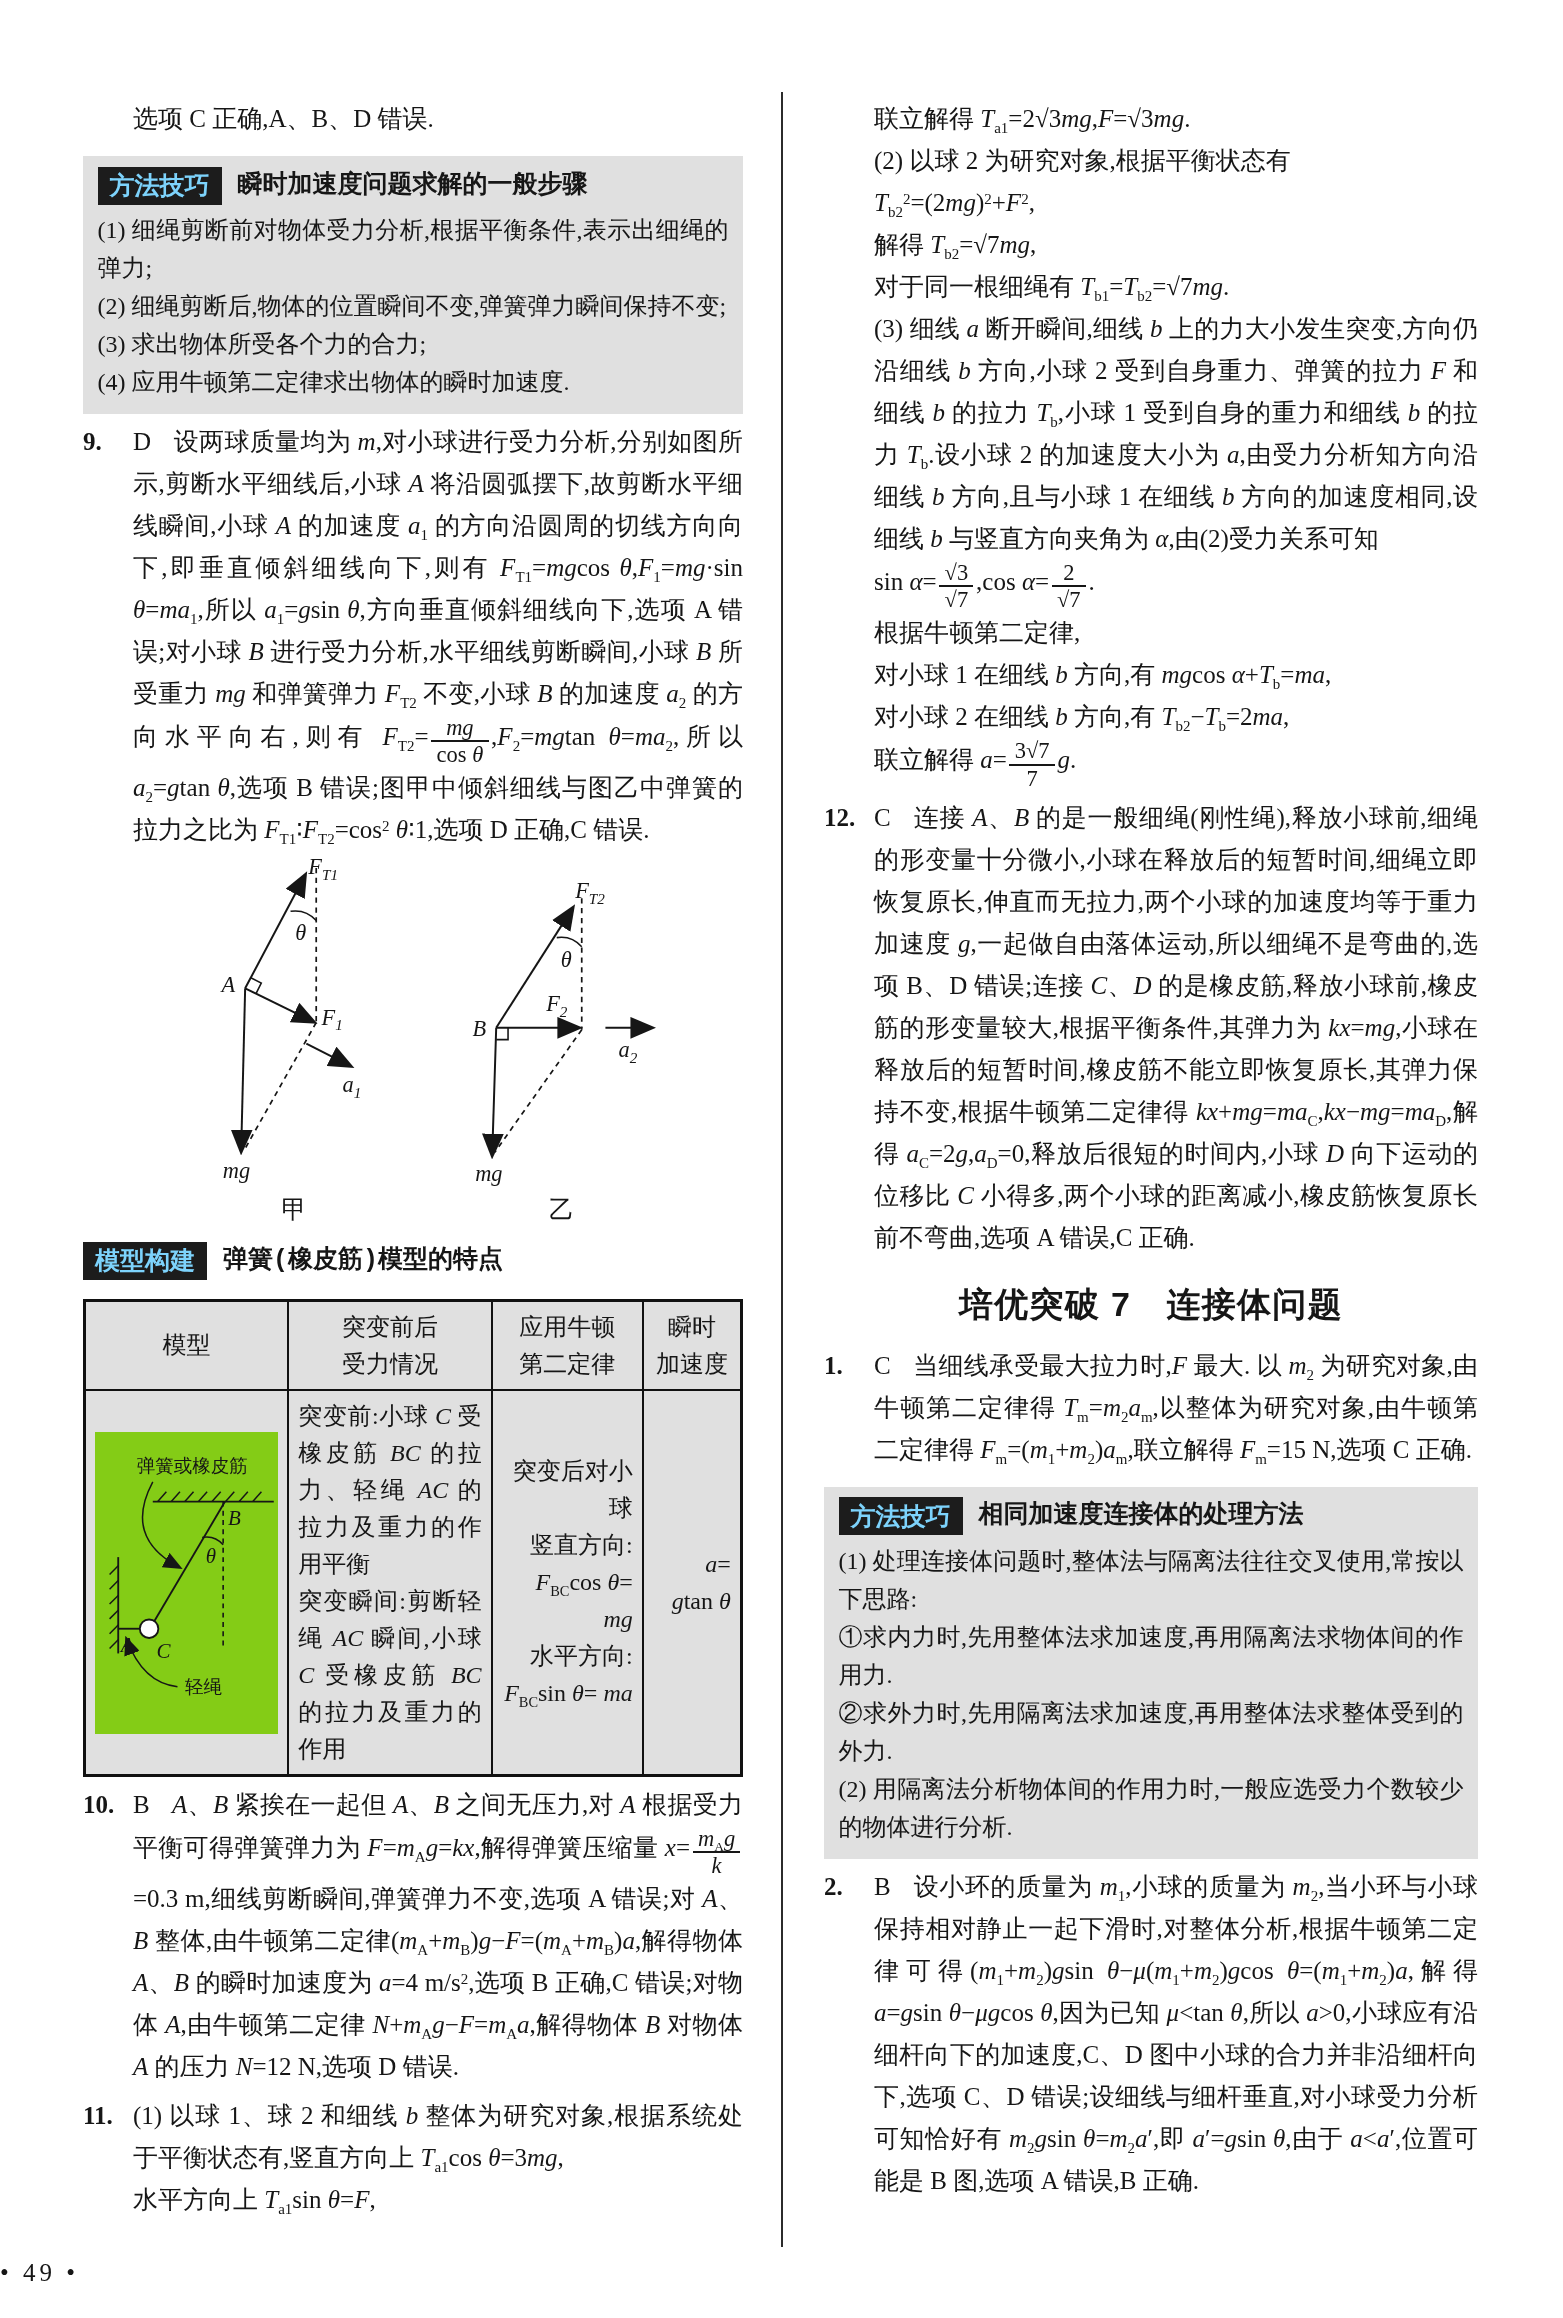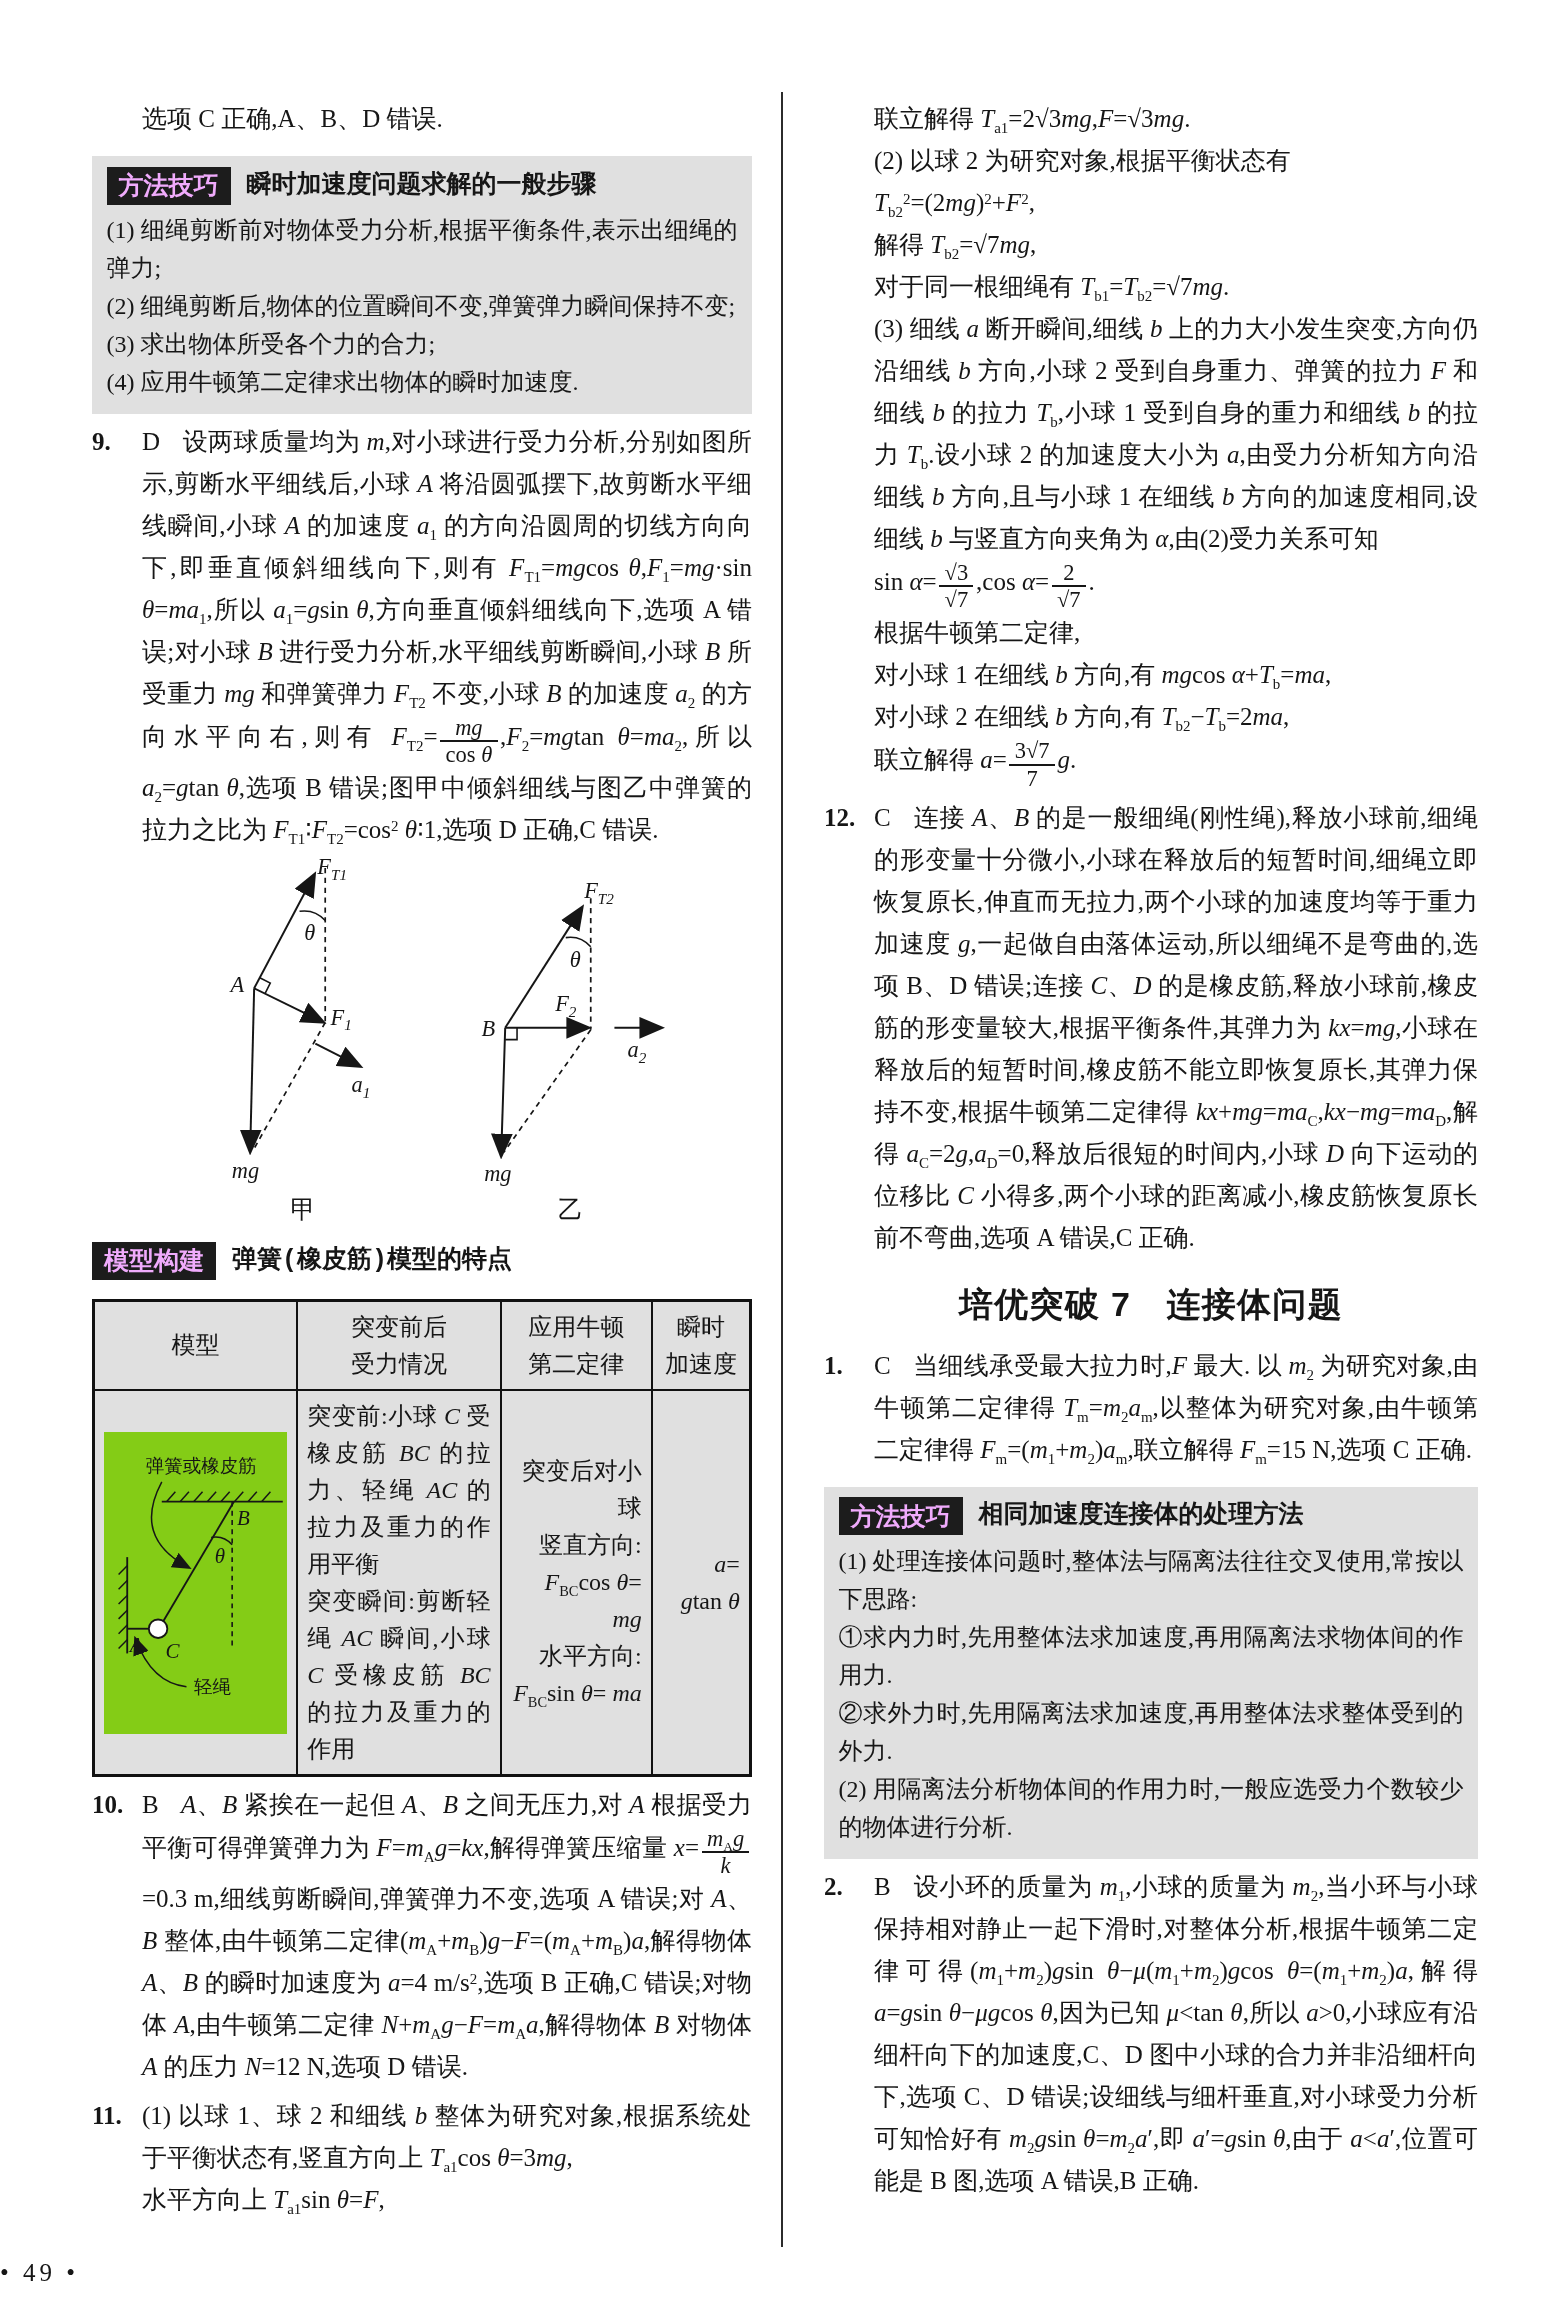--- a/index.html
+++ b/index.html
@@ -1,40 +1,40 @@
 <!DOCTYPE html>
 <html style="font-size:10.5px"><head>
 <meta charset="utf-8">
 <style>
   html,body{margin:0;padding:0;background:#9c9c9c;}
   .page{position:relative;width:1564px;height:2319px;background:#ffffff;
         font-family:"Liberation Serif","DejaVu Serif",serif;color:#161616;overflow:hidden;}
   .col{position:absolute;top:98px;}
-  .col.left{left:92px;width:660px;}
+  .col.left{left:83px;width:660px;}
   .col.right{left:824px;width:654px;}
   .divider{position:absolute;left:781px;top:92px;width:2px;height:2155px;background:#2b2b2b;}
   p{margin:0;}
   .bodytxt{font-size:25px;line-height:42px;text-align:justify;}
   .cont{padding-left:50px;}
   
   .item{display:flex;margin-top:6.6px;}
   .inum{flex:none;width:50px;font-weight:700;font-size:25px;line-height:42px;}
   .ibody{flex:1;font-size:25px;line-height:42px;text-align:justify;}
   .ans{margin-right:22.4px;}
   i{font-style:italic;}
   sub{font-size:.6em;vertical-align:-0.4em;line-height:0;}
   sup{font-size:.6em;vertical-align:0.5em;line-height:0;}
   .frac{display:inline-block;vertical-align:-0.75em;text-align:center;line-height:1.12;font-size:.9em;margin:0 2.6px;}
   .frac .fn{display:block;padding:0 5.3px;}
   .frac .fd{display:block;border-top:2px solid #161616;padding:0 5.3px;}
   
   .graybox{background:#e0e0e0;padding:10.5px 14.5px 13px 14.5px;margin-top:16px;
            font-size:24px;line-height:38px;text-align:justify;}
   .boxhead{display:flex;align-items:center;margin-bottom:6.6px;text-align:left;}
-  .badge{flex:none;background:#1c1c1c;color:#f0abfc;font-family:"Liberation Sans","DejaVu Sans",sans-serif;
+  .badge{flex:none;background:#1c1c1c;color:#7dd3fc;font-family:"Liberation Sans","DejaVu Sans",sans-serif;
          font-weight:700;font-size:25px;line-height:25px;padding:6.6px 12px;}
   .boxtitle{font-family:Liberation Mono, monospace;font-weight:700;
             font-size:25px;margin-left:16px;}
   
   .vectors{display:flex;justify-content:center;gap:40px;margin:9.2px 0 0 26px;}
   .vfig{text-align:center;}
   .vcap{font-size:25px;margin-top:1.3px;}
   svg{overflow:visible;}
   .ln{stroke:#161616;stroke-width:3;fill:none;}
   .lnthin{stroke:#161616;stroke-width:2.4;fill:none;}

